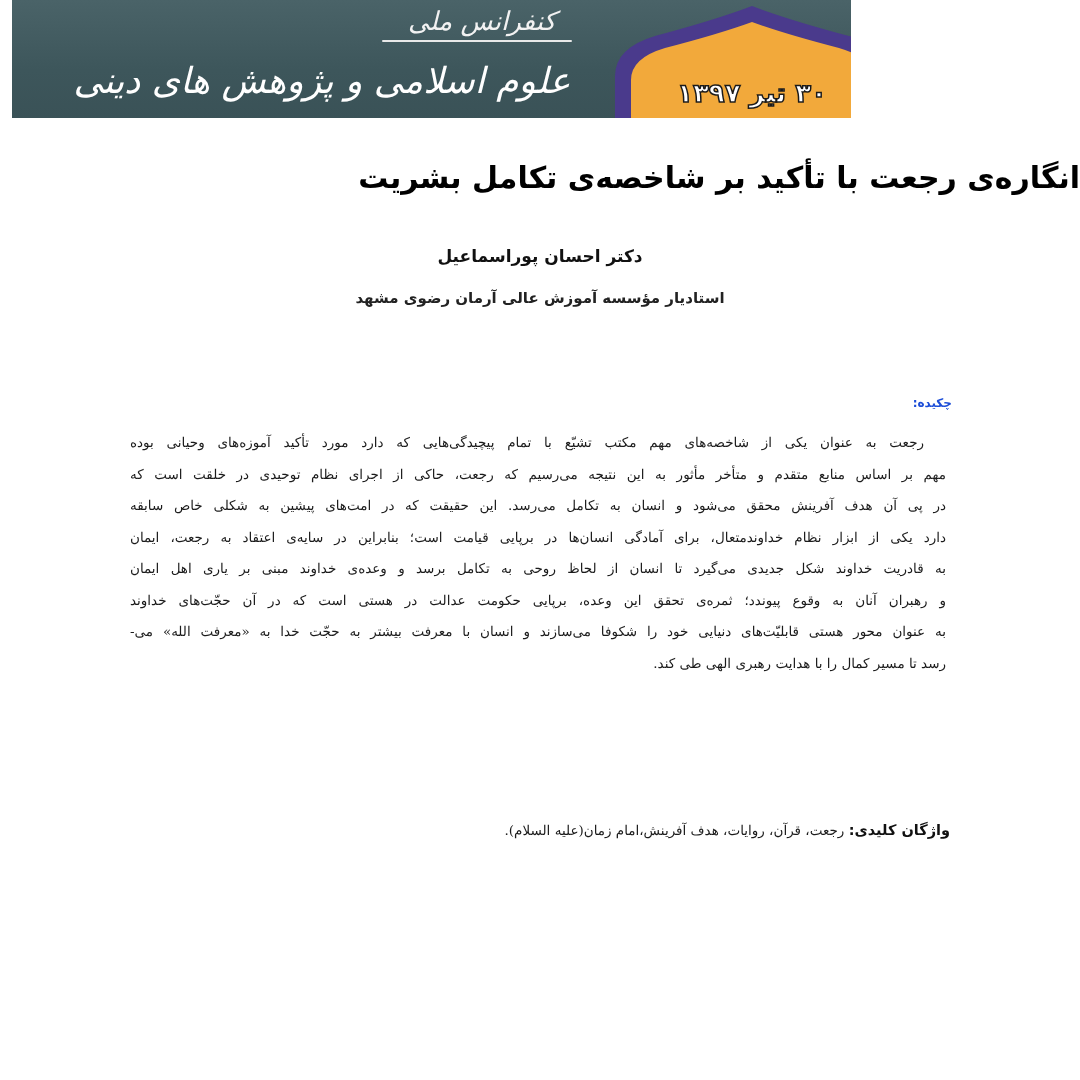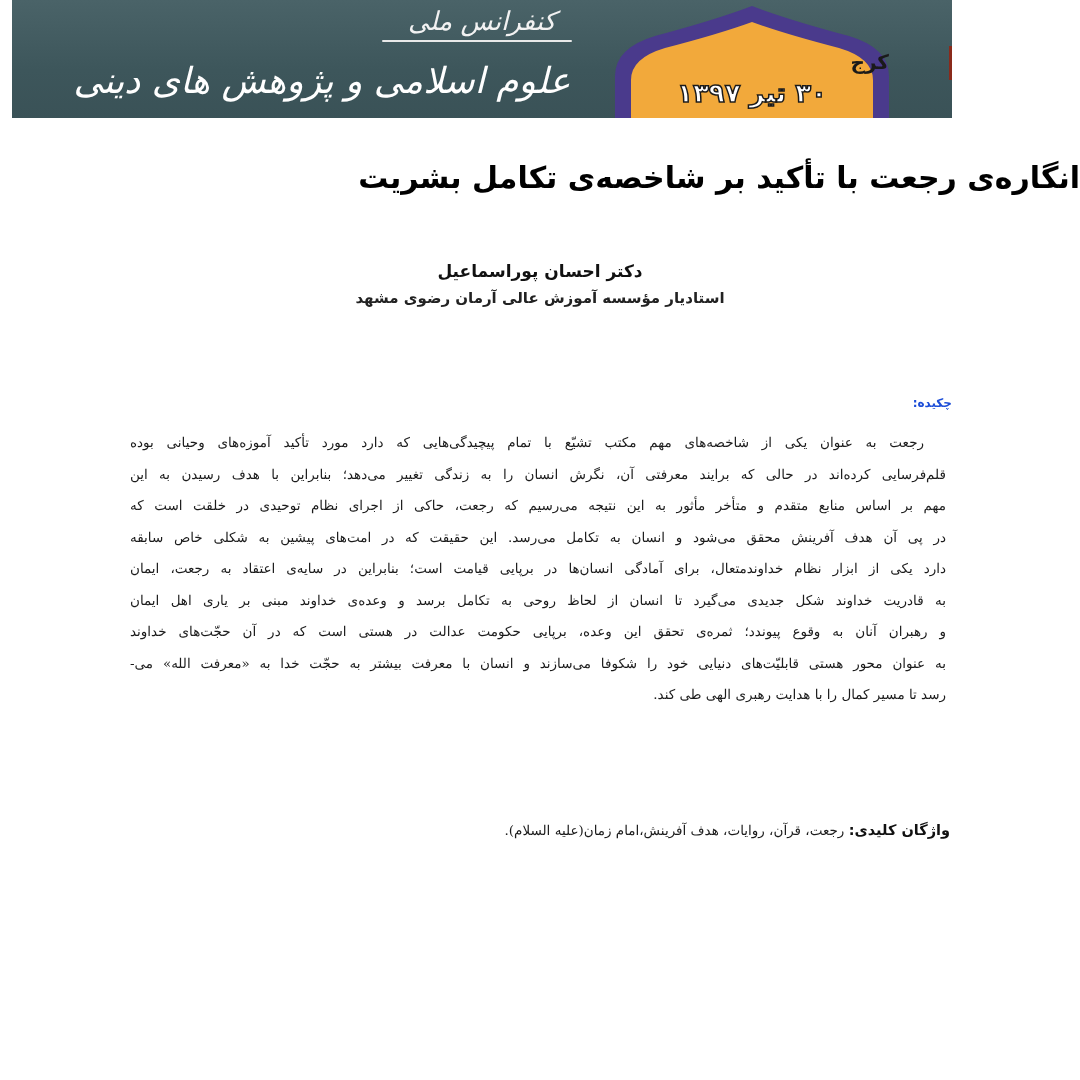--- a/index.html
+++ b/index.html
@@ -4,21 +4,21 @@
 <style>
   html, body { margin: 0; padding: 0; }
   body {
     width: 1080px; height: 1080px; overflow: hidden;
     background: #ffffff;
     font-family: "DejaVu Serif", "Liberation Serif", serif;
     color: #111;
     position: relative;
   }
   .banner {
-    position: absolute; left: 12px; top: 0; width: 940px; height: 118px;
+    position: absolute; left: 12px; top: 0; width: 839px; height: 118px;
     background: linear-gradient(180deg, #4a6368 0%, #3d565b 60%, #3a5257 100%);
     overflow: hidden;
   }
   .banner-title-sub {
     position: absolute; left: 350px; top: 6px; width: 240px;
     color: #f2f2f2; font-family: "DejaVu Serif", serif; font-style: italic;
     font-size: 26px; text-align: center; direction: rtl;
   }
   .banner-title-sub::after {
     content: ""; position: absolute; left: 20px; right: 30px; bottom: -6px;
@@ -68,21 +68,21 @@
     text-align: center; direction: rtl; margin-top: 19px;
   }
   .paper-title {
     position: absolute; left: 0; right: 0; top: 160px; text-align: right;
     font-family: "DejaVu Sans", sans-serif; font-weight: bold; font-size: 30px;
     direction: rtl; color: #000;
   }
   .author {
     position: absolute; left: 0; right: 0; top: 246px; text-align: center;
     font-family: "DejaVu Sans", sans-serif; font-weight: bold; font-size: 17px;
-    direction: rtl; color: #111; margin-top: 15px;
+    direction: rtl; color: #111;
   }
   .affil {
     position: absolute; left: 0; right: 0; top: 289px; text-align: center;
     font-family: "DejaVu Sans", sans-serif; font-weight: bold; font-size: 15px;
     direction: rtl; color: #222;
   }
   .abstract-label {
     position: absolute; right: 128px; top: 396px;
     font-family: "DejaVu Sans", sans-serif; font-weight: bold; font-size: 12px;
     direction: rtl; color: #1d4ed8;
@@ -133,21 +133,20 @@
 </div>
 
 <div class="paper-title">انگاره‌ی رجعت با تأکید بر شاخصه‌ی تکامل بشریت</div>
 <div class="author">دکتر احسان پوراسماعیل</div>
 <div class="affil">استادیار مؤسسه آموزش عالی آرمان رضوی مشهد</div>
 
 <div class="abstract-label">چکیده:</div>
 
 <div class="abstract">
   <div class="line first">رجعت به عنوان یکی از شاخصه‌های مهم مکتب تشیّع با تمام پیچیدگی‌هایی که دارد مورد تأکید آموزه‌های وحیانی بوده</div>
-  <div class="line">قلم‌فرسایی کرده‌اند در حالی که برایند معرفتی آن، نگرش انسان را به زندگی تغییر می‌دهد؛ بنابراین با هدف رسیدن به این</div>
   <div class="line">مهم بر اساس منابع متقدم و متأخر مأثور به این نتیجه می‌رسیم که رجعت، حاکی از اجرای نظام توحیدی در خلقت است که</div>
   <div class="line">در پی آن هدف آفرینش محقق می‌شود و انسان به تکامل می‌رسد. این حقیقت که در امت‌های پیشین به شکلی خاص سابقه</div>
   <div class="line">دارد یکی از ابزار نظام خداوندمتعال، برای آمادگی انسان‌ها در برپایی قیامت است؛ بنابراین در سایه‌ی اعتقاد به رجعت، ایمان</div>
   <div class="line">به قادریت خداوند شکل جدیدی می‌گیرد تا انسان از لحاظ روحی به تکامل برسد و وعده‌ی خداوند مبنی بر یاری اهل ایمان</div>
   <div class="line">و رهبران آنان به وقوع پیوندد؛ ثمره‌ی تحقق این وعده، برپایی حکومت عدالت در هستی است که در آن حجّت‌های خداوند</div>
   <div class="line">به عنوان محور هستی قابلیّت‌های دنیایی خود را شکوفا می‌سازند و انسان با معرفت بیشتر به حجّت خدا به «معرفت الله» می-</div>
   <div class="line last">رسد تا مسیر کمال را با هدایت رهبری الهی طی کند.</div>
 </div>
 
 <div class="keywords">

